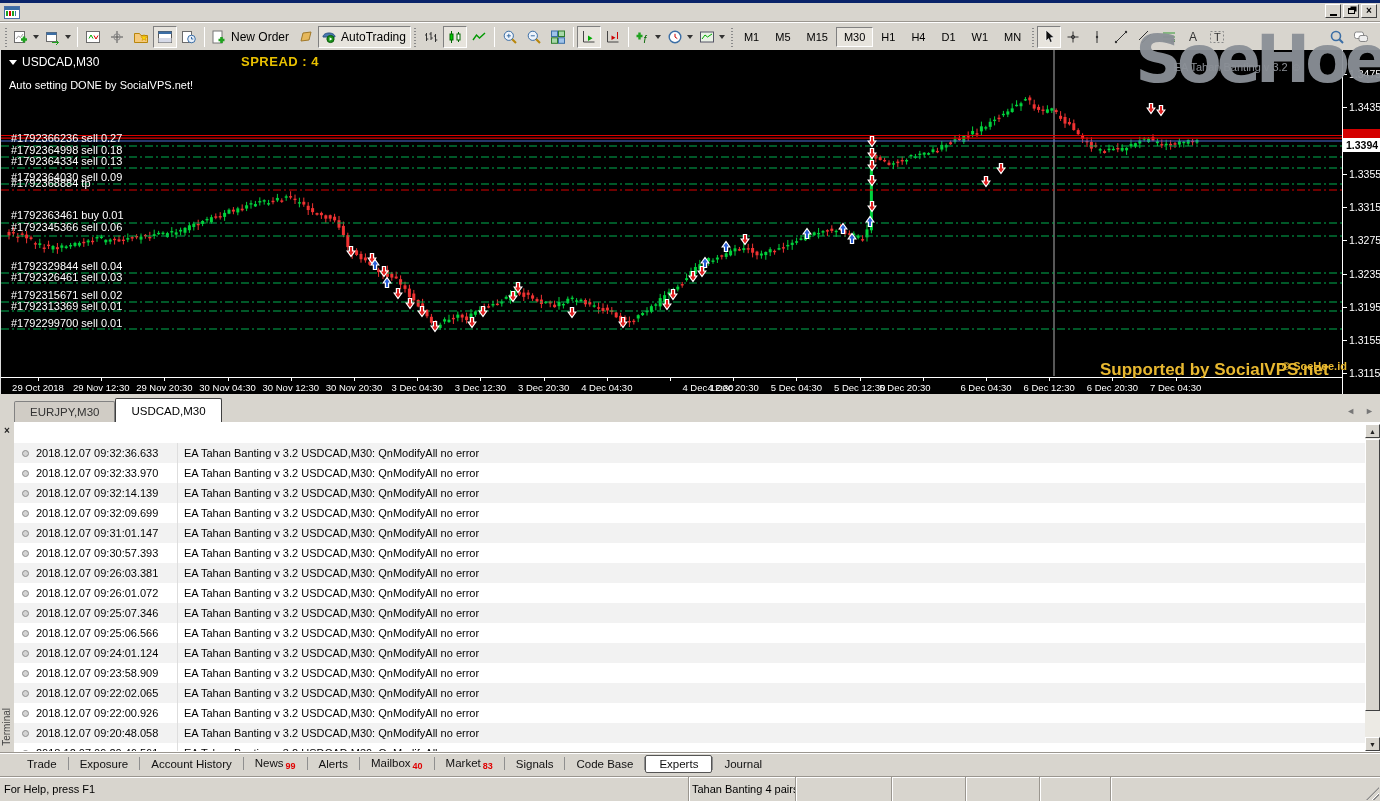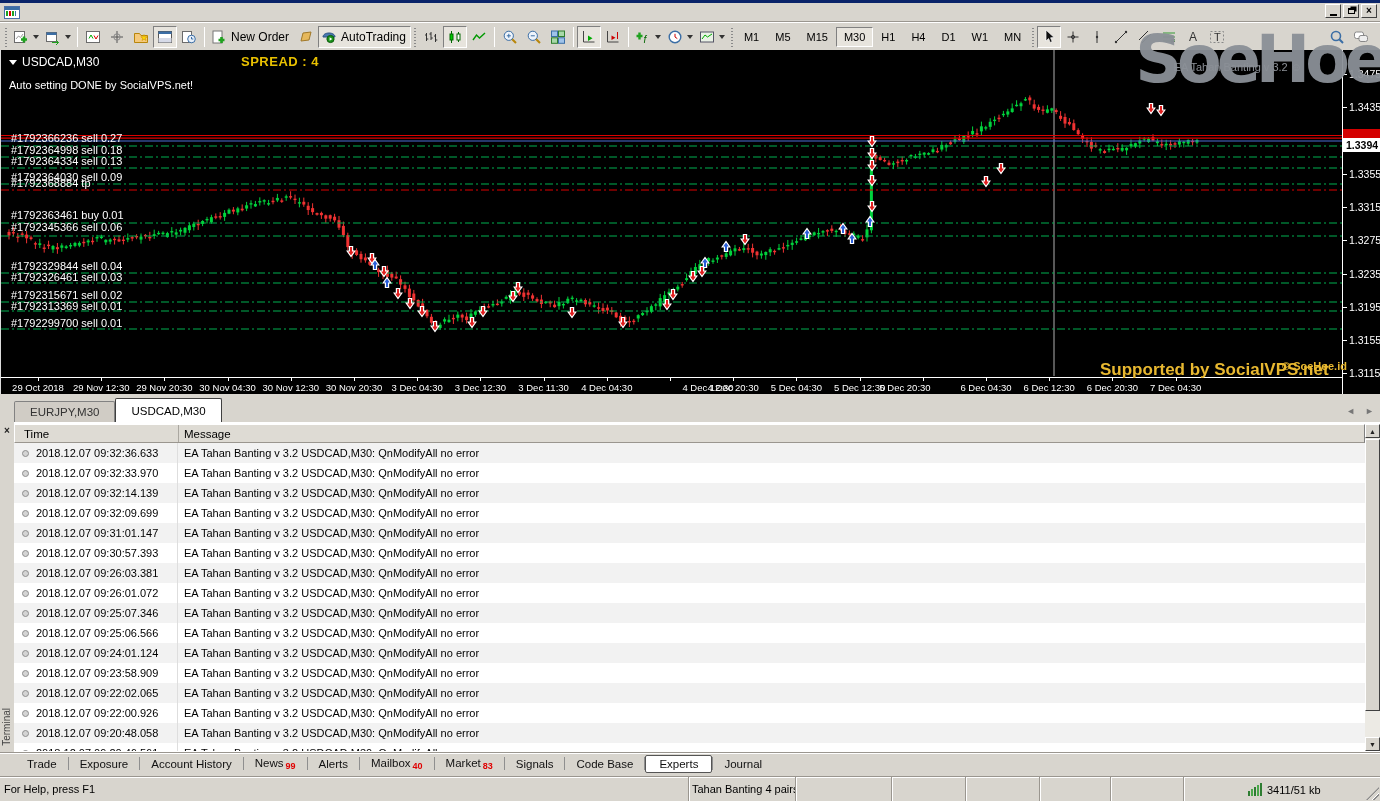--- a/index.html
+++ b/index.html
@@ -991,21 +991,21 @@
         <div class="tlabel" style="left: 226.6px;">30 Nov 04:30</div>
         <div class="ttick" style="left: 289.8px;"></div>
         <div class="tlabel" style="left: 289.8px;">30 Nov 12:30</div>
         <div class="ttick" style="left: 353px;"></div>
         <div class="tlabel" style="left: 353px;">30 Nov 20:30</div>
         <div class="ttick" style="left: 416.2px;"></div>
         <div class="tlabel" style="left: 416.2px;">3 Dec 04:30</div>
         <div class="ttick" style="left: 479.4px;"></div>
         <div class="tlabel" style="left: 479.4px;">3 Dec 12:30</div>
         <div class="ttick" style="left: 542.6px;"></div>
-        <div class="tlabel" style="left: 542.6px;">3 Dec 11:30</div>
+        <div class="tlabel" style="left: 542.6px;">3 Dec 20:30</div>
         <div class="ttick" style="left: 605.8px;"></div>
         <div class="tlabel" style="left: 605.8px;">4 Dec 04:30</div>
         <div class="ttick" style="left: 669px;"></div>
         <div class="tlabel" style="left: 707px;">4 Dec 12:30</div>
         <div class="ttick" style="left: 732.2px;"></div>
         <div class="tlabel" style="left: 732.2px;">4 Dec 20:30</div>
         <div class="ttick" style="left: 795.4px;"></div>
         <div class="tlabel" style="left: 795.4px;">5 Dec 04:30</div>
         <div class="ttick" style="left: 858.6px;"></div>
         <div class="tlabel" style="left: 858.6px;">5 Dec 12:30</div>
@@ -1055,24 +1055,20 @@
       <span>◄</span>
       <span>►</span>
     </div>
   </div>
 
   <div class="terminal">
     <div class="t-leftstrip">
       <div class="t-close">×</div>
       <div class="t-sidelabel">Terminal</div>
     </div>
-    <div class="t-header">
-      <div class="th-time">Time</div>
-      <div class="th-msg">Message</div>
-    </div>
     <div class="t-rows">
         <div class="trow">
           <span class="tdot"></span>
           <span class="ttime">2018.12.07 09:32:36.633</span>
           <span class="tdiv"></span>
           <span class="tmsg">EA Tahan Banting v 3.2 USDCAD,M30: QnModifyAll no error</span>
         </div>
         <div class="trow">
           <span class="tdot"></span>
           <span class="ttime">2018.12.07 09:32:33.970</span>
@@ -1222,29 +1218,17 @@
   <div class="sep2"></div>
 
   <div class="statusbar">
     <div class="sb-help">For Help, press F1</div>
     <div class="sb-cell sb-ea">Tahan Banting 4 pairs</div>
     <div class="sb-cell c1"></div>
     <div class="sb-cell c2"></div>
     <div class="sb-cell c3"></div>
     <div class="sb-cell c4"></div>
     <div class="sb-cell c5"></div>
-    <div class="sb-cell sb-last">
-      <div class="sb-kb">
-        <span class="kb-icon">
-            <span class="kb-bar" style="height: 5px; background: rgb(46, 125, 50);"></span>
-            <span class="kb-bar" style="height: 7px; background: rgb(74, 168, 74);"></span>
-            <span class="kb-bar" style="height: 9px; background: rgb(46, 125, 50);"></span>
-            <span class="kb-bar" style="height: 11px; background: rgb(74, 168, 74);"></span>
-            <span class="kb-bar" style="height: 13px; background: rgb(46, 125, 50);"></span>
-          </span>
-        <span>3411/51 kb</span>
-      </div>
-    </div>
     <div class="sb-grip"></div>
   </div>
 
   <div class="watermark">SoeHoe</div>
 </div>
 
 </body></html>

